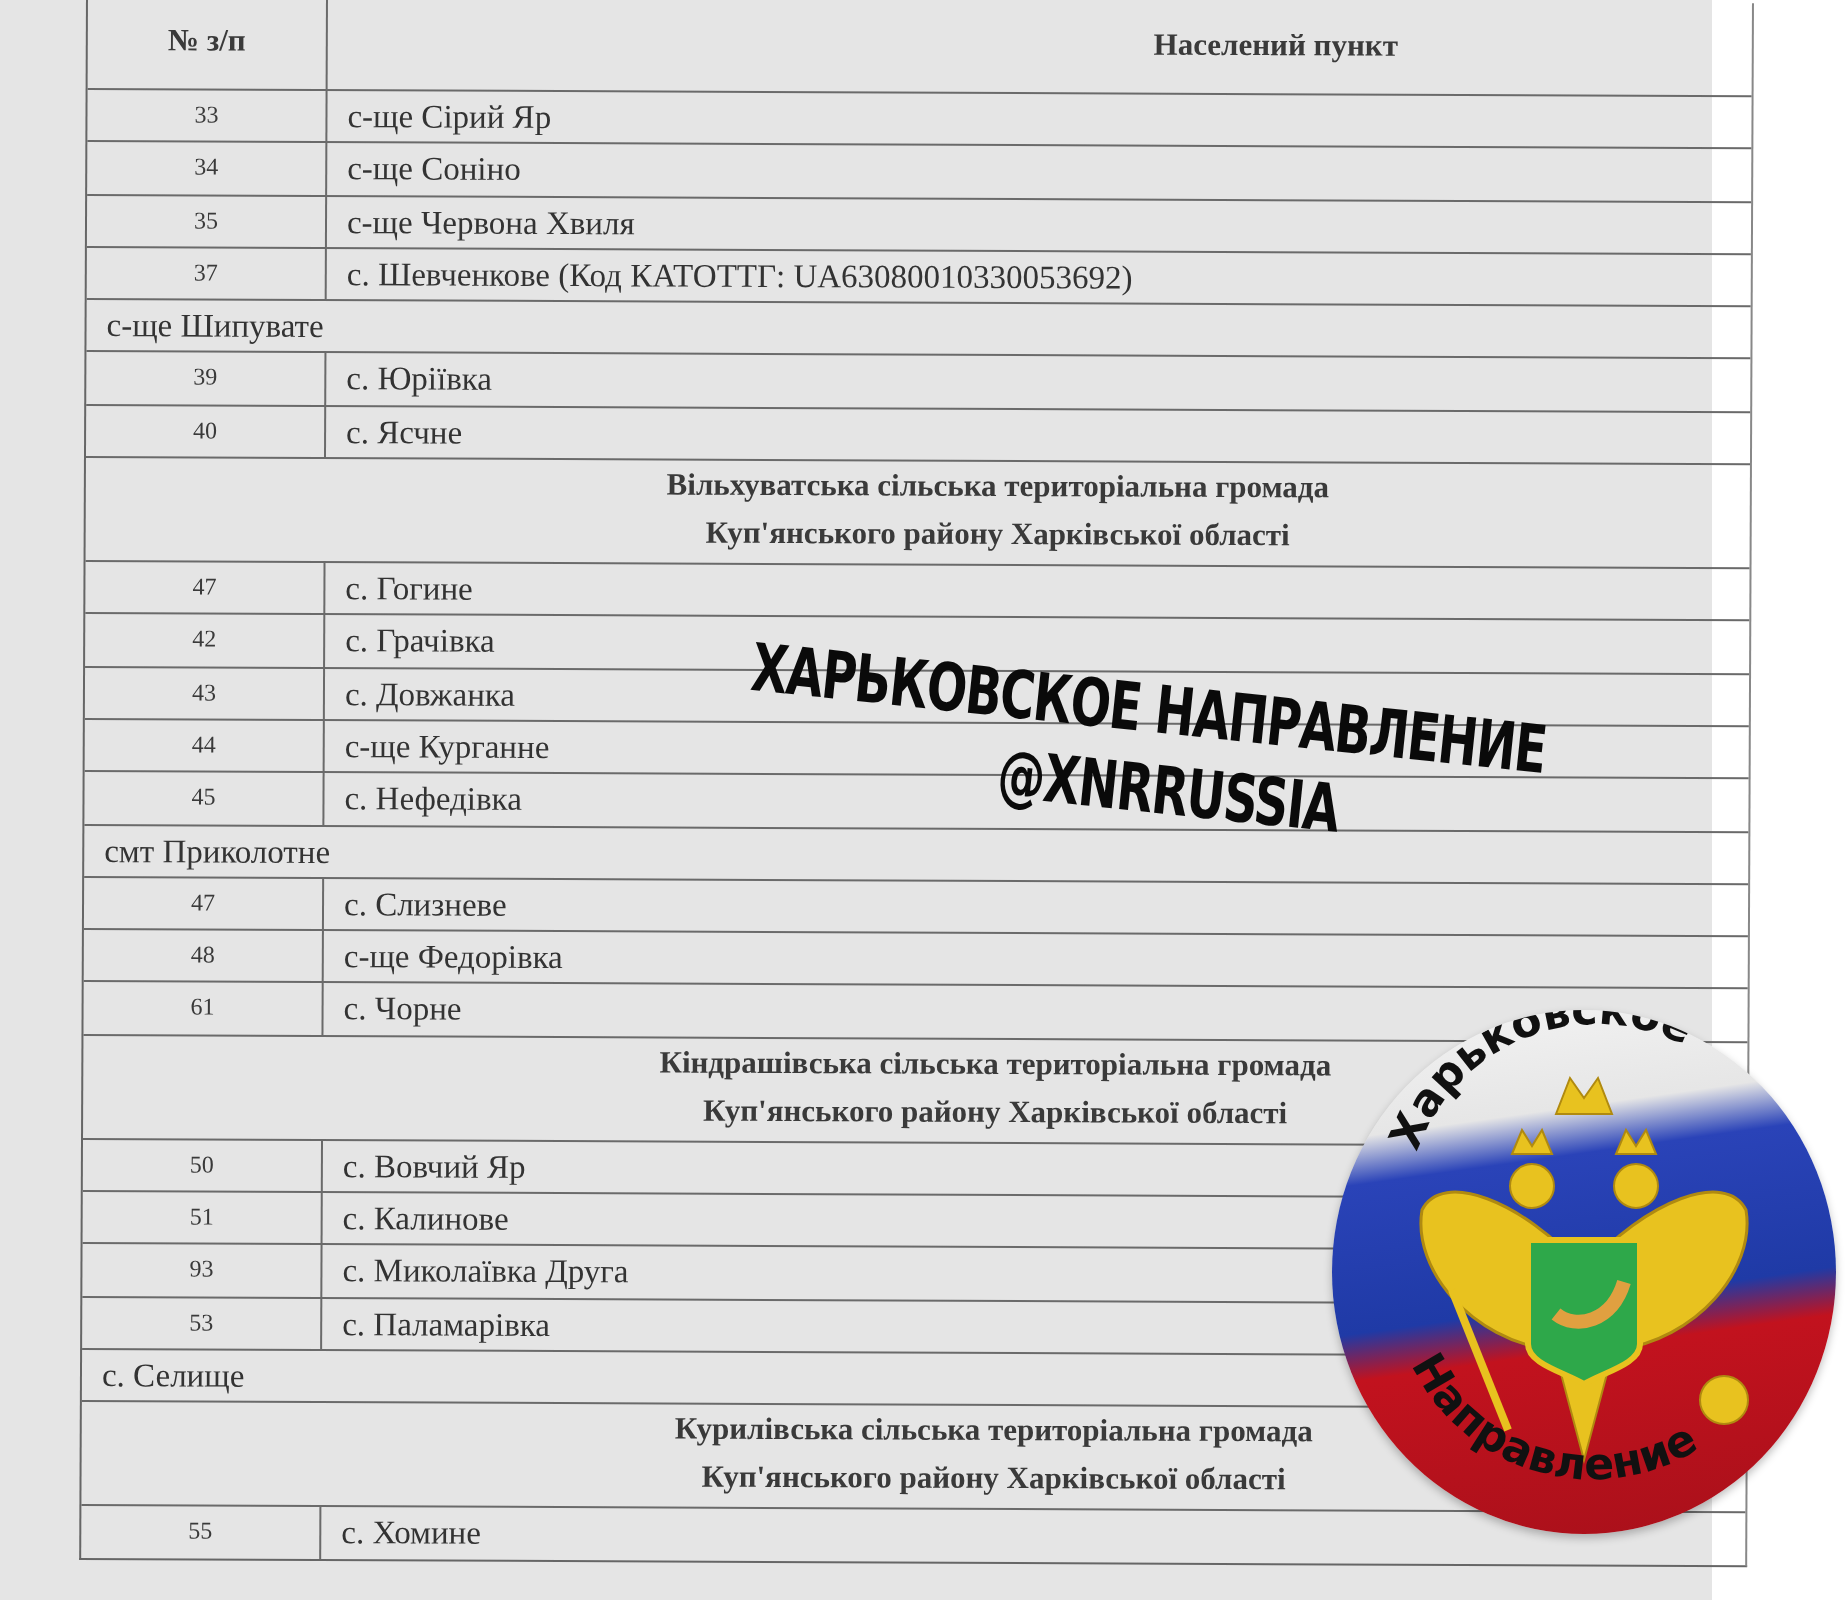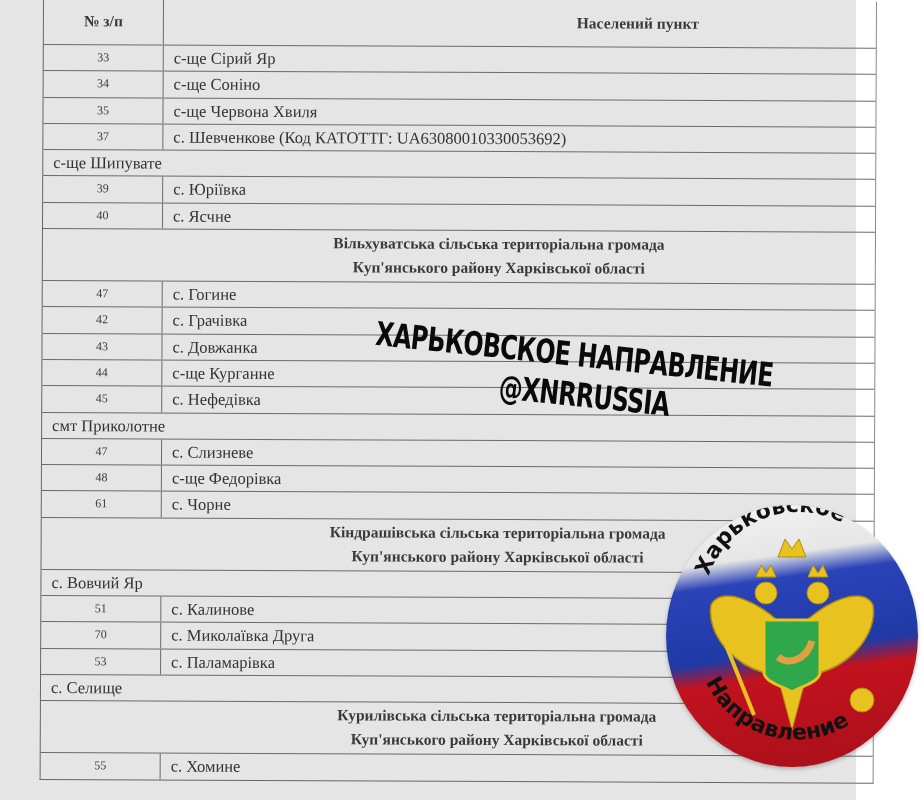--- a/index.html
+++ b/index.html
@@ -123,28 +123,29 @@
     <div class="row">
         <div class="num">61</div>
         <div class="name">с. Чорне</div>
       </div>
 
     <div class="section">
       <div>Кіндрашівська сільська територіальна громада</div>
       <div>Куп'янського району Харківської області</div>
     </div>
     <div class="row">
+        <div class="num">50</div>
         <div class="name">с. Вовчий Яр</div>
       </div>
     <div class="row">
         <div class="num">51</div>
         <div class="name">с. Калинове</div>
       </div>
     <div class="row">
-        <div class="num">70</div>
+        <div class="num">93</div>
         <div class="name">с. Миколаївка Друга</div>
       </div>
     <div class="row">
         <div class="num">53</div>
         <div class="name">с. Паламарівка</div>
       </div>
     <div class="row">
         <div class="name">с. Селище</div>
       </div>
 

